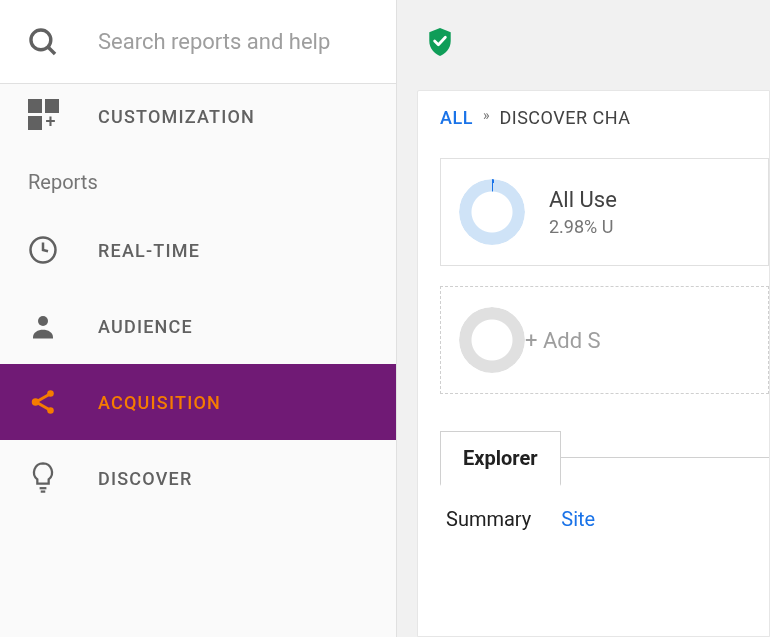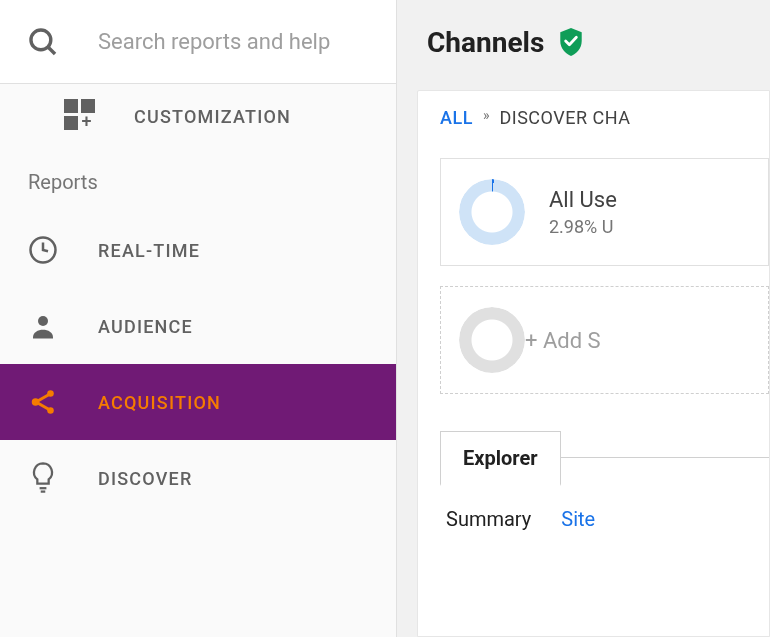--- a/index.html
+++ b/index.html
@@ -43,21 +43,21 @@
   .search-input::placeholder { color: #9e9e9e; }
 
   .nav-item {
     height: 76px;
     display: flex;
     align-items: center;
     padding: 0 28px;
     cursor: pointer;
     gap: 40px;
   }
-  .nav-item.customization { height: 64px; margin-left: 36px; }
+  .nav-item.customization { height: 64px; }
   .nav-icon { width: 30px; height: 30px; flex-shrink:0; display: flex; align-items:center; justify-content:center;}
   .nav-label {
     font-size: 18px;
     letter-spacing: 1.2px;
     font-weight: 500;
     color: #616161;
   }
   .section-header {
     font-size: 20px;
     color: #757575;
@@ -272,21 +272,20 @@
         </svg>
       </div>
       <div class="nav-label">DISCOVER</div>
     </div>
 
   </div>
 
   <div class="main">
 
     <div class="page-header">
-      <div class="page-title">Channels</div>
       <svg class="shield" viewBox="0 0 24 28">
         <path fill="#0f9d58" d="M12 1 L22 5 V13 C22 20 17 25 12 27 C7 25 2 20 2 13 V5 Z"></path>
         <polyline points="7,13 10.5,16.5 17,9.5" fill="none" stroke="#fff" stroke-width="2.6" stroke-linecap="round" stroke-linejoin="round"></polyline>
       </svg>
     </div>
 
     <div class="card">
       <div class="breadcrumb">
         <span class="bc-all">ALL</span>
         <span class="bc-raquo">»</span>

